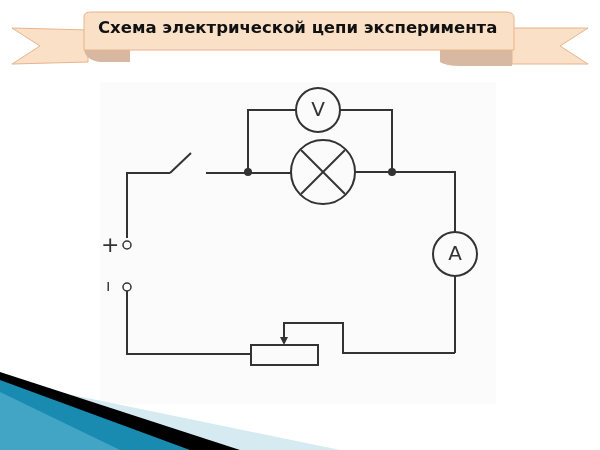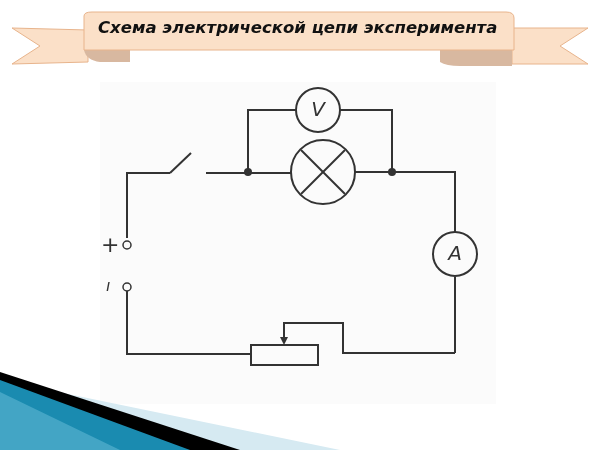--- a/index.html
+++ b/index.html
@@ -1,17 +1,17 @@
 <!DOCTYPE html>
 <html><head>
 <meta charset="utf-8">
 <style>
   html, body { margin:0; padding:0; }
   body { width:600px; height:450px; background:#ffffff; position:relative; overflow:hidden; font-family:"DejaVu Sans", sans-serif; }
-  #slide { position:absolute; left:0; top:0; width:548px; height:450px;font-style:italic; }
+  #slide { position:absolute; left:0; top:0; width:548px; height:450px; }
   .title { position:absolute; left:98px; top:17px; width:420px; font-weight:bold; font-size:16.5px; line-height:21px; color:#111; }
 </style>
 </head>
 <body>
 
 <div id="slide">
   <svg width="600" height="450" viewBox="0 0 600 450" xmlns="http://www.w3.org/2000/svg">
 
     <g>
 

